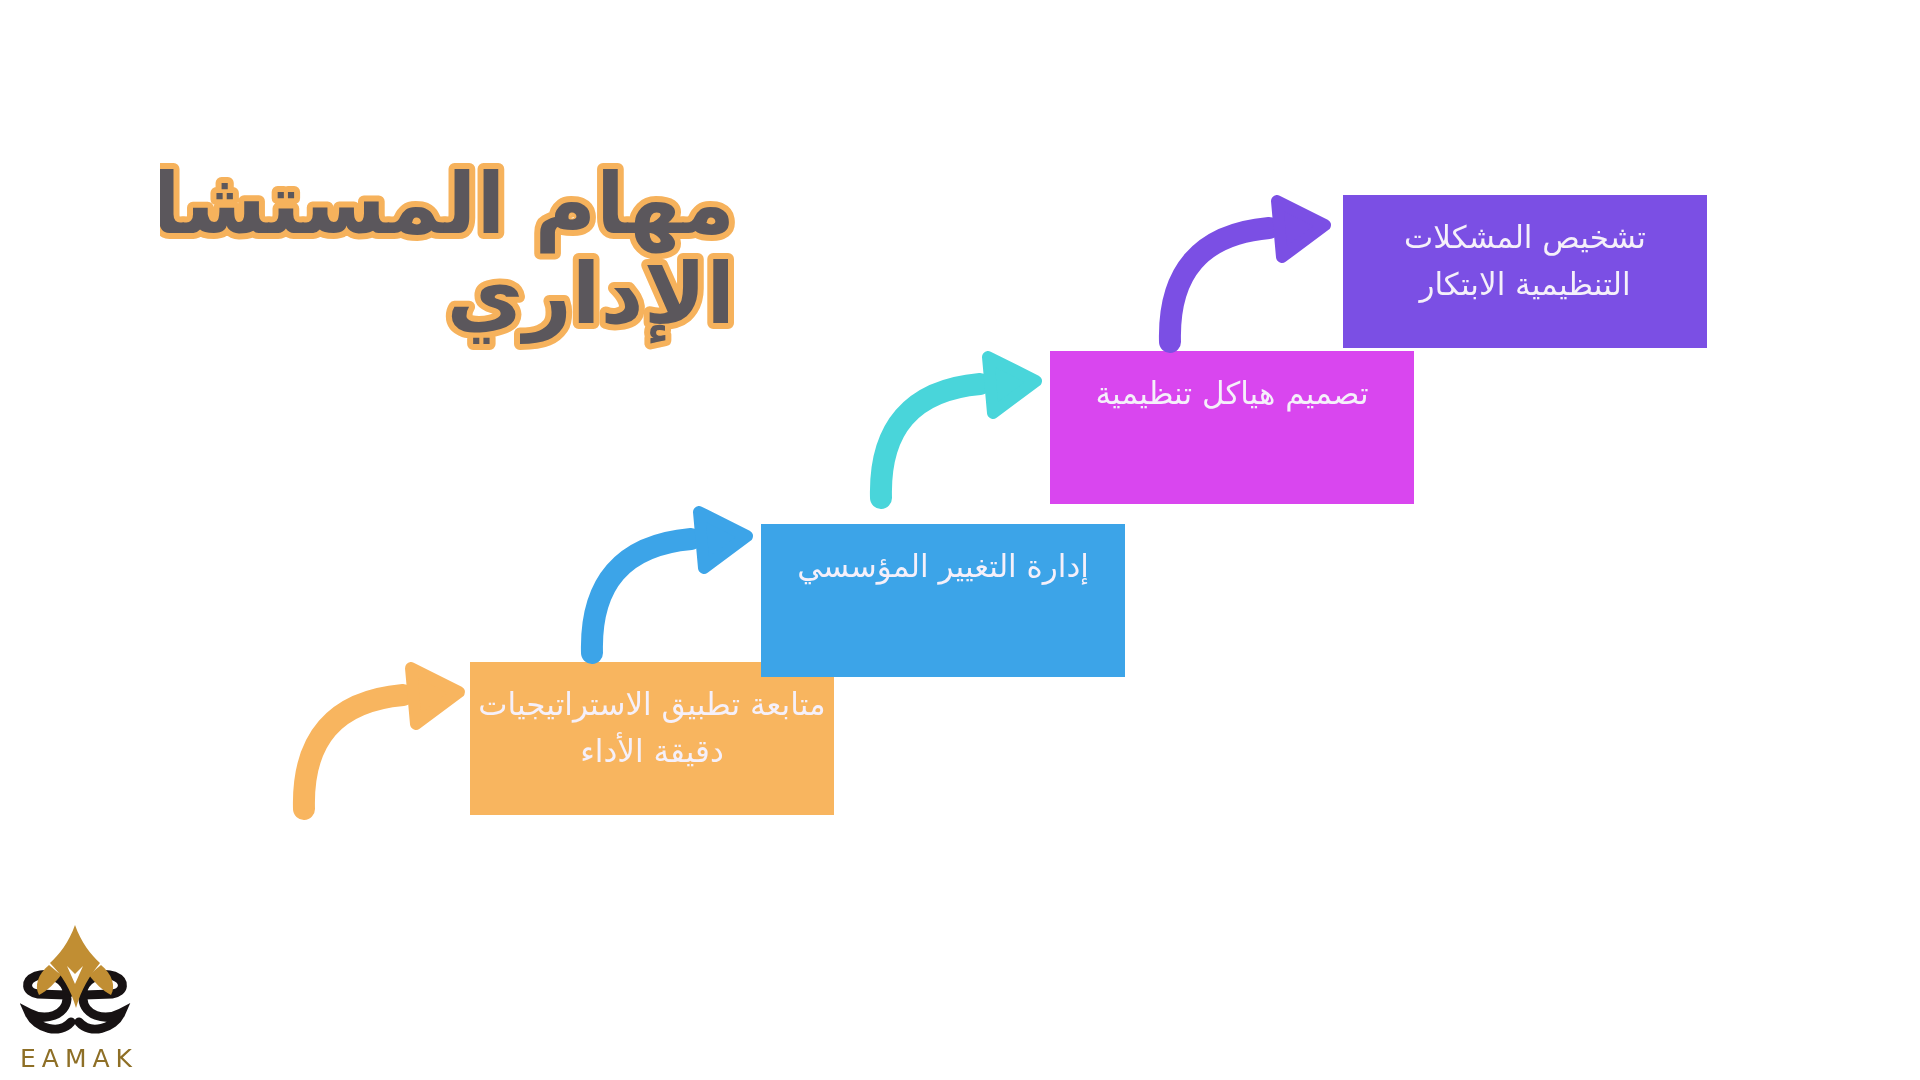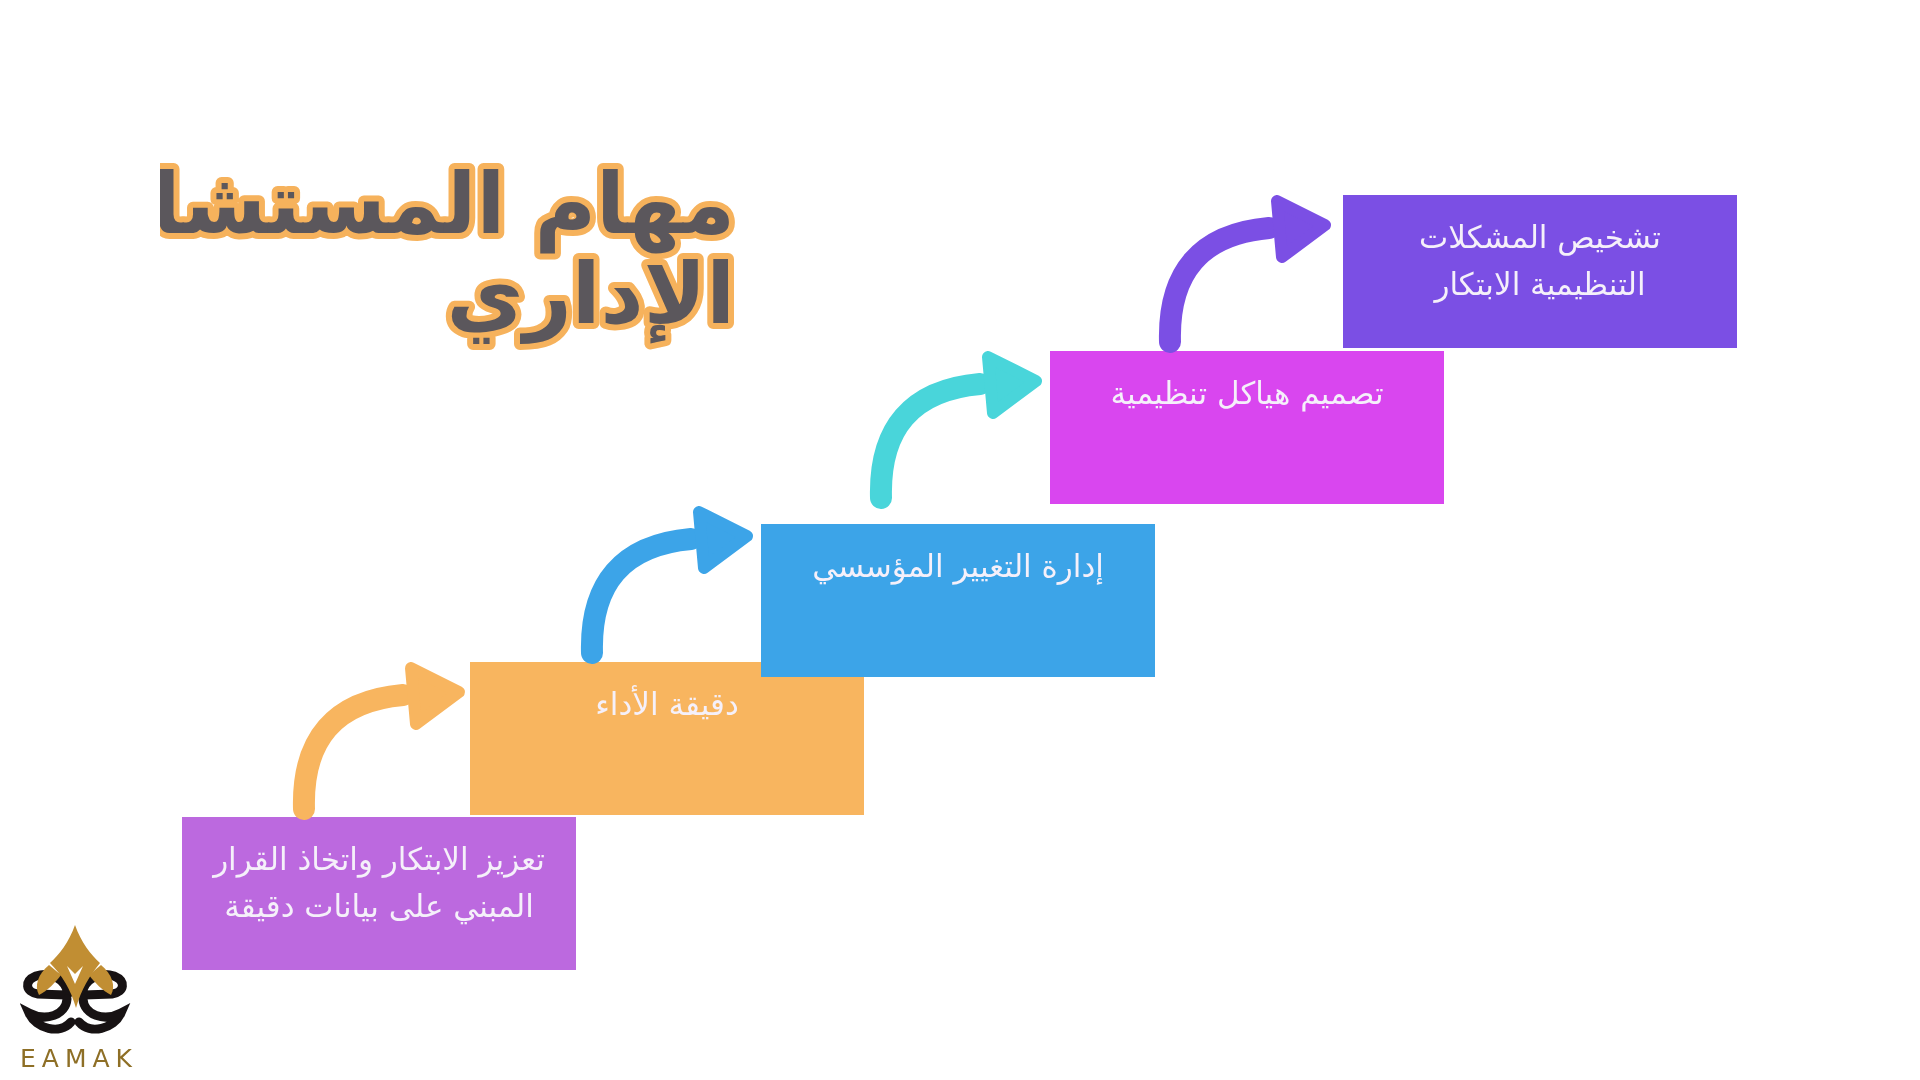--- a/index.html
+++ b/index.html
@@ -3,48 +3,43 @@
 <meta charset="utf-8">
 <style>
   html,body{margin:0;padding:0;background:#fff;}
   #canvas{position:relative;width:1920px;height:1080px;background:#ffffff;overflow:hidden;
           font-family:"DejaVu Sans",sans-serif;}
   .abs{position:absolute;}
   
   #title-svg text{font-family:"DejaVu Sans",sans-serif;font-weight:bold;font-size:84px;
                   paint-order:stroke fill;stroke-linejoin:round;}
   
-  .box{position:absolute;width:394px;height:153px;}
+  .box{position:absolute;width:364px;height:153px;}
   .box-text{padding-top:19px;text-align:center;direction:rtl;font-size:31px;line-height:47px;}
   .box-line{white-space:nowrap;}
   
   .arrow{position:absolute;}
   
   #logo-wordmark{position:absolute;left:18px;top:1044px;width:122px;text-align:center;
                  font-size:25px;letter-spacing:6px;font-family:"DejaVu Sans",sans-serif;}
 </style>
 </head>
 <body>
 
 <div id="canvas">
 
   <svg id="title-svg" class="abs" style="left:160px;top:95px" width="600" height="260" viewBox="0 0 600 260">
     <text x="575" y="138" text-anchor="end" stroke-width="12" fill="#5b575c" stroke="#f6b25c">مهام المستشار</text>
     <text x="575" y="228" text-anchor="end" stroke-width="12" fill="#5b575c" stroke="#f6b25c">الإداري</text>
   </svg>
 
-  <div class="box" style="left: 182px; top: 817px; background-color: rgb(188, 105, 223);">
-    <div class="box-text" style="color: rgb(245, 240, 250);">
-      <div class="box-line">تعزيز الابتكار واتخاذ القرار</div>
-      <div class="box-line">المبني على بيانات دقيقة</div>
-    </div>
-  </div>
 
   <div class="box" style="left: 470px; top: 662px; background-color: rgb(248, 181, 95);">
     <div class="box-text" style="color: rgb(245, 240, 250);">
+      <div class="box-line">متابعة تطبيق الاستراتيجيات</div>
       <div class="box-line">دقيقة الأداء</div>
     </div>
   </div>
 
   <div class="box" style="left: 761px; top: 524px; background-color: rgb(60, 164, 232);">
     <div class="box-text" style="color: rgb(245, 240, 250);">
       <div class="box-line">إدارة التغيير المؤسسي</div>
       <div class="box-line"></div>
     </div>
   </div>

